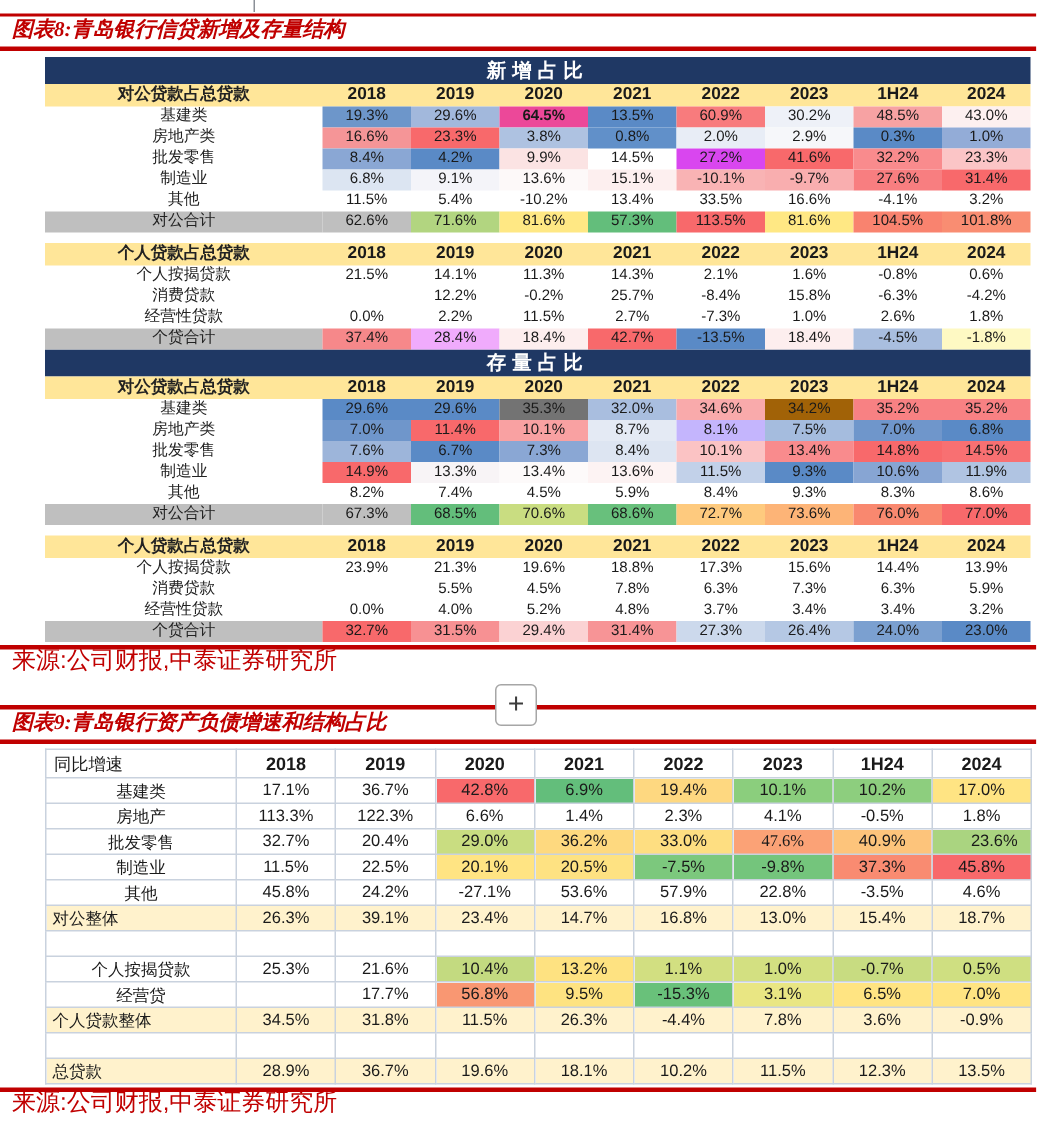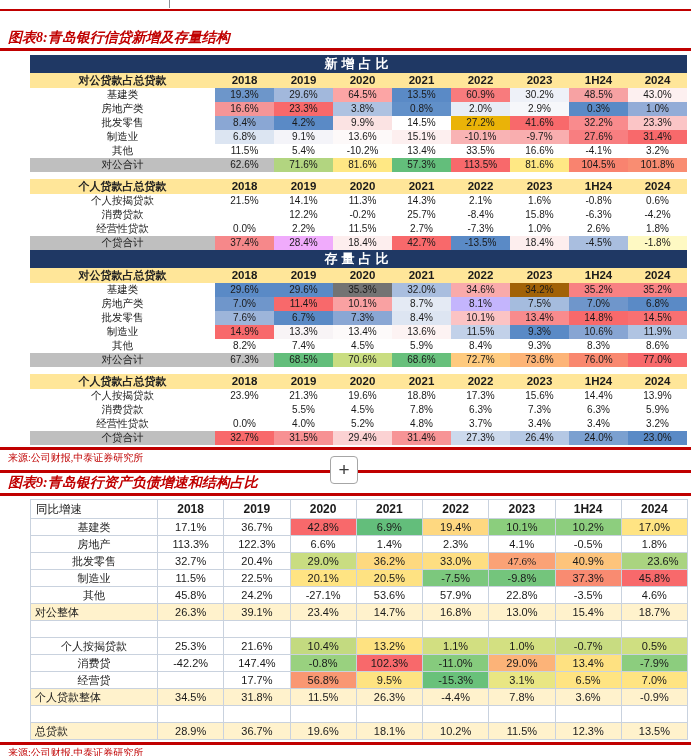--- a/index.html
+++ b/index.html
@@ -6,39 +6,39 @@
     --red:#c00000; --navy:#1f3864; --tan:#ffe699; --gray:#bfbfbf;
     --cream:#fff2cc; --grid:#c9d2de;
   }
   html,body{margin:0;padding:0;background:#fff;}
   .page{position:relative;width:691px;height:756px;background:#fff;overflow:hidden;
         font-family:"Liberation Sans","DejaVu Sans",sans-serif;}
   .tick{position:absolute;top:0;left:169px;width:1px;height:8px;background:#8b9097;}
   .topline{position:absolute;top:9px;left:0;width:691px;height:2px;background:var(--red);}
 
   .fig{position:absolute;left:0;width:691px;}
-  .fig8{top:11px;margin-top:17px;}
+  .fig8{top:11px;}
   .fig-title{font-family:"Liberation Serif","DejaVu Serif",serif;font-weight:bold;font-style:italic;
              color:var(--red);font-size:14px;line-height:17px;padding:1px 0 2px 8px;
              border-bottom:3px solid var(--red);}
   .t8{margin:4px 0 0 30px;width:657px;}
   .band8{height:18px;line-height:18px;background:var(--navy);color:#fff;text-align:center;
          font-weight:bold;font-size:13px;letter-spacing:4px;
          font-family:"Liberation Serif","DejaVu Serif",serif;}
   .r8{display:flex;height:14px;line-height:14px;}
   .r8 .lab{width:185px;text-align:center;font-family:"Liberation Serif","DejaVu Serif",serif;
            font-size:10.5px;color:#222;white-space:nowrap;overflow:hidden;}
   .r8 .c8{flex:1;text-align:center;font-size:10px;color:#1a1a1a;white-space:nowrap;}
   .h8{background:var(--tan);height:15px;line-height:15px;}
   .h8 .lab{font-weight:bold;font-size:11px;}
   .h8 .c8{font-weight:bold;font-size:11.5px;}
   .gap8{height:7px;}
   .redline{width:691px;height:3px;background:var(--red);margin-top:2px;}
-  .src{color:var(--red);font-family:Liberation Serif, serif;
-       font-size:10px;line-height:13px;padding:1px 0 0 8px;}
+  .src{color:var(--red);font-family:Liberation Sans, sans-serif;
+       font-size:16px;line-height:13px;padding:1px 0 0 8px;}
 
   .fig9{top:470px;border-top:3px solid var(--red);}
   .plus-btn{position:absolute;top:-17px;left:330px;width:28px;height:28px;background:#fff;
             border:1px solid #a6a6a6;border-radius:4px;box-sizing:border-box;text-align:center;
             line-height:24px;font-size:19px;color:#3c3c3c;cursor:pointer;padding:0;
             font-family:"Liberation Sans",sans-serif;}
   .t9{margin:3px 0 0 30px;width:658px;border-collapse:collapse;table-layout:fixed;}
   .t9 td,.t9 th{border:1px solid var(--grid);height:16px;padding:0;text-align:center;
                 font-size:11px;color:#1a1a1a;white-space:nowrap;overflow:hidden;}
   .t9 .lab9{font-family:"Liberation Serif","DejaVu Serif",serif;font-size:11px;}
@@ -67,21 +67,21 @@
           <span class="c8">2021</span>
           <span class="c8">2022</span>
           <span class="c8">2023</span>
           <span class="c8">1H24</span>
           <span class="c8">2024</span>
         </div>
         <div class="r8">
           <span class="lab">基建类</span>
           <span class="c8" style="background: rgb(109, 150, 202);">19.3%</span>
           <span class="c8" style="background: rgb(162, 184, 220);">29.6%</span>
-          <span class="c8" style="background: #fca5a5;">64.5%</span>
+          <span class="c8" style="background: #ec4899; font-weight: bold;">64.5%</span>
           <span class="c8" style="background: rgb(90, 138, 198);">13.5%</span>
           <span class="c8" style="background: rgb(248, 123, 125);">60.9%</span>
           <span class="c8" style="background: rgb(238, 241, 248);">30.2%</span>
           <span class="c8" style="background: rgb(247, 162, 163);">48.5%</span>
           <span class="c8" style="background: rgb(253, 240, 240);">43.0%</span>
         </div>
         <div class="r8">
           <span class="lab">房地产类</span>
           <span class="c8" style="background: rgb(245, 149, 151);">16.6%</span>
           <span class="c8" style="background: rgb(248, 105, 107);">23.3%</span>
@@ -91,21 +91,21 @@
           <span class="c8" style="background: rgb(246, 247, 250);">2.9%</span>
           <span class="c8" style="background: rgb(90, 138, 198);">0.3%</span>
           <span class="c8" style="background: rgb(147, 172, 215);">1.0%</span>
         </div>
         <div class="r8">
           <span class="lab">批发零售</span>
           <span class="c8" style="background: rgb(138, 167, 212);">8.4%</span>
           <span class="c8" style="background: rgb(90, 138, 198);">4.2%</span>
           <span class="c8" style="background: rgb(251, 227, 227);">9.9%</span>
           <span class="c8">14.5%</span>
-          <span class="c8" style="background: #eab308; text-align: center;">27.2%</span>
+          <span class="c8" style="background: #d946ef; text-align: center;">27.2%</span>
           <span class="c8" style="background: rgb(248, 105, 107);">41.6%</span>
           <span class="c8" style="background: rgb(249, 139, 141);">32.2%</span>
           <span class="c8" style="background: rgb(251, 197, 198);">23.3%</span>
         </div>
         <div class="r8">
           <span class="lab">制造业</span>
           <span class="c8" style="background: rgb(220, 229, 242);">6.8%</span>
           <span class="c8" style="background: rgb(244, 244, 249);">9.1%</span>
           <span class="c8" style="background: rgb(253, 249, 249);">13.6%</span>
           <span class="c8" style="background: rgb(253, 239, 239);">15.1%</span>
@@ -440,31 +440,20 @@
             <td>25.3%</td>
             <td>21.6%</td>
             <td style="background: rgb(195, 218, 128);">10.4%</td>
             <td style="background: rgb(254, 226, 129);">13.2%</td>
             <td style="background: rgb(210, 223, 129);">1.1%</td>
             <td style="background: rgb(211, 224, 129);">1.0%</td>
             <td style="background: rgb(200, 220, 129);">-0.7%</td>
             <td style="background: rgb(207, 223, 129);">0.5%</td>
           </tr>
           <tr>
-            <td class="lab9">消费贷</td>
-            <td>-42.2%</td>
-            <td>147.4%</td>
-            <td style="background: rgb(153, 209, 127);">-0.8%</td>
-            <td style="background: rgb(248, 105, 107);">102.3%</td>
-            <td style="background: rgb(134, 203, 125);">-11.0%</td>
-            <td style="background: rgb(252, 179, 120);">29.0%</td>
-            <td style="background: rgb(254, 225, 129);">13.4%</td>
-            <td style="background: rgb(140, 205, 126);">-7.9%</td>
-          </tr>
-          <tr>
             <td class="lab9">经营贷</td>
             <td></td>
             <td>17.7%</td>
             <td style="background: rgb(249, 151, 114);">56.8%</td>
             <td style="background: rgb(254, 227, 129);">9.5%</td>
             <td style="background: rgb(105, 193, 122);">-15.3%</td>
             <td style="background: rgb(233, 230, 131);">3.1%</td>
             <td style="background: rgb(255, 228, 130);">6.5%</td>
             <td style="background: rgb(255, 228, 130);">7.0%</td>
           </tr>

